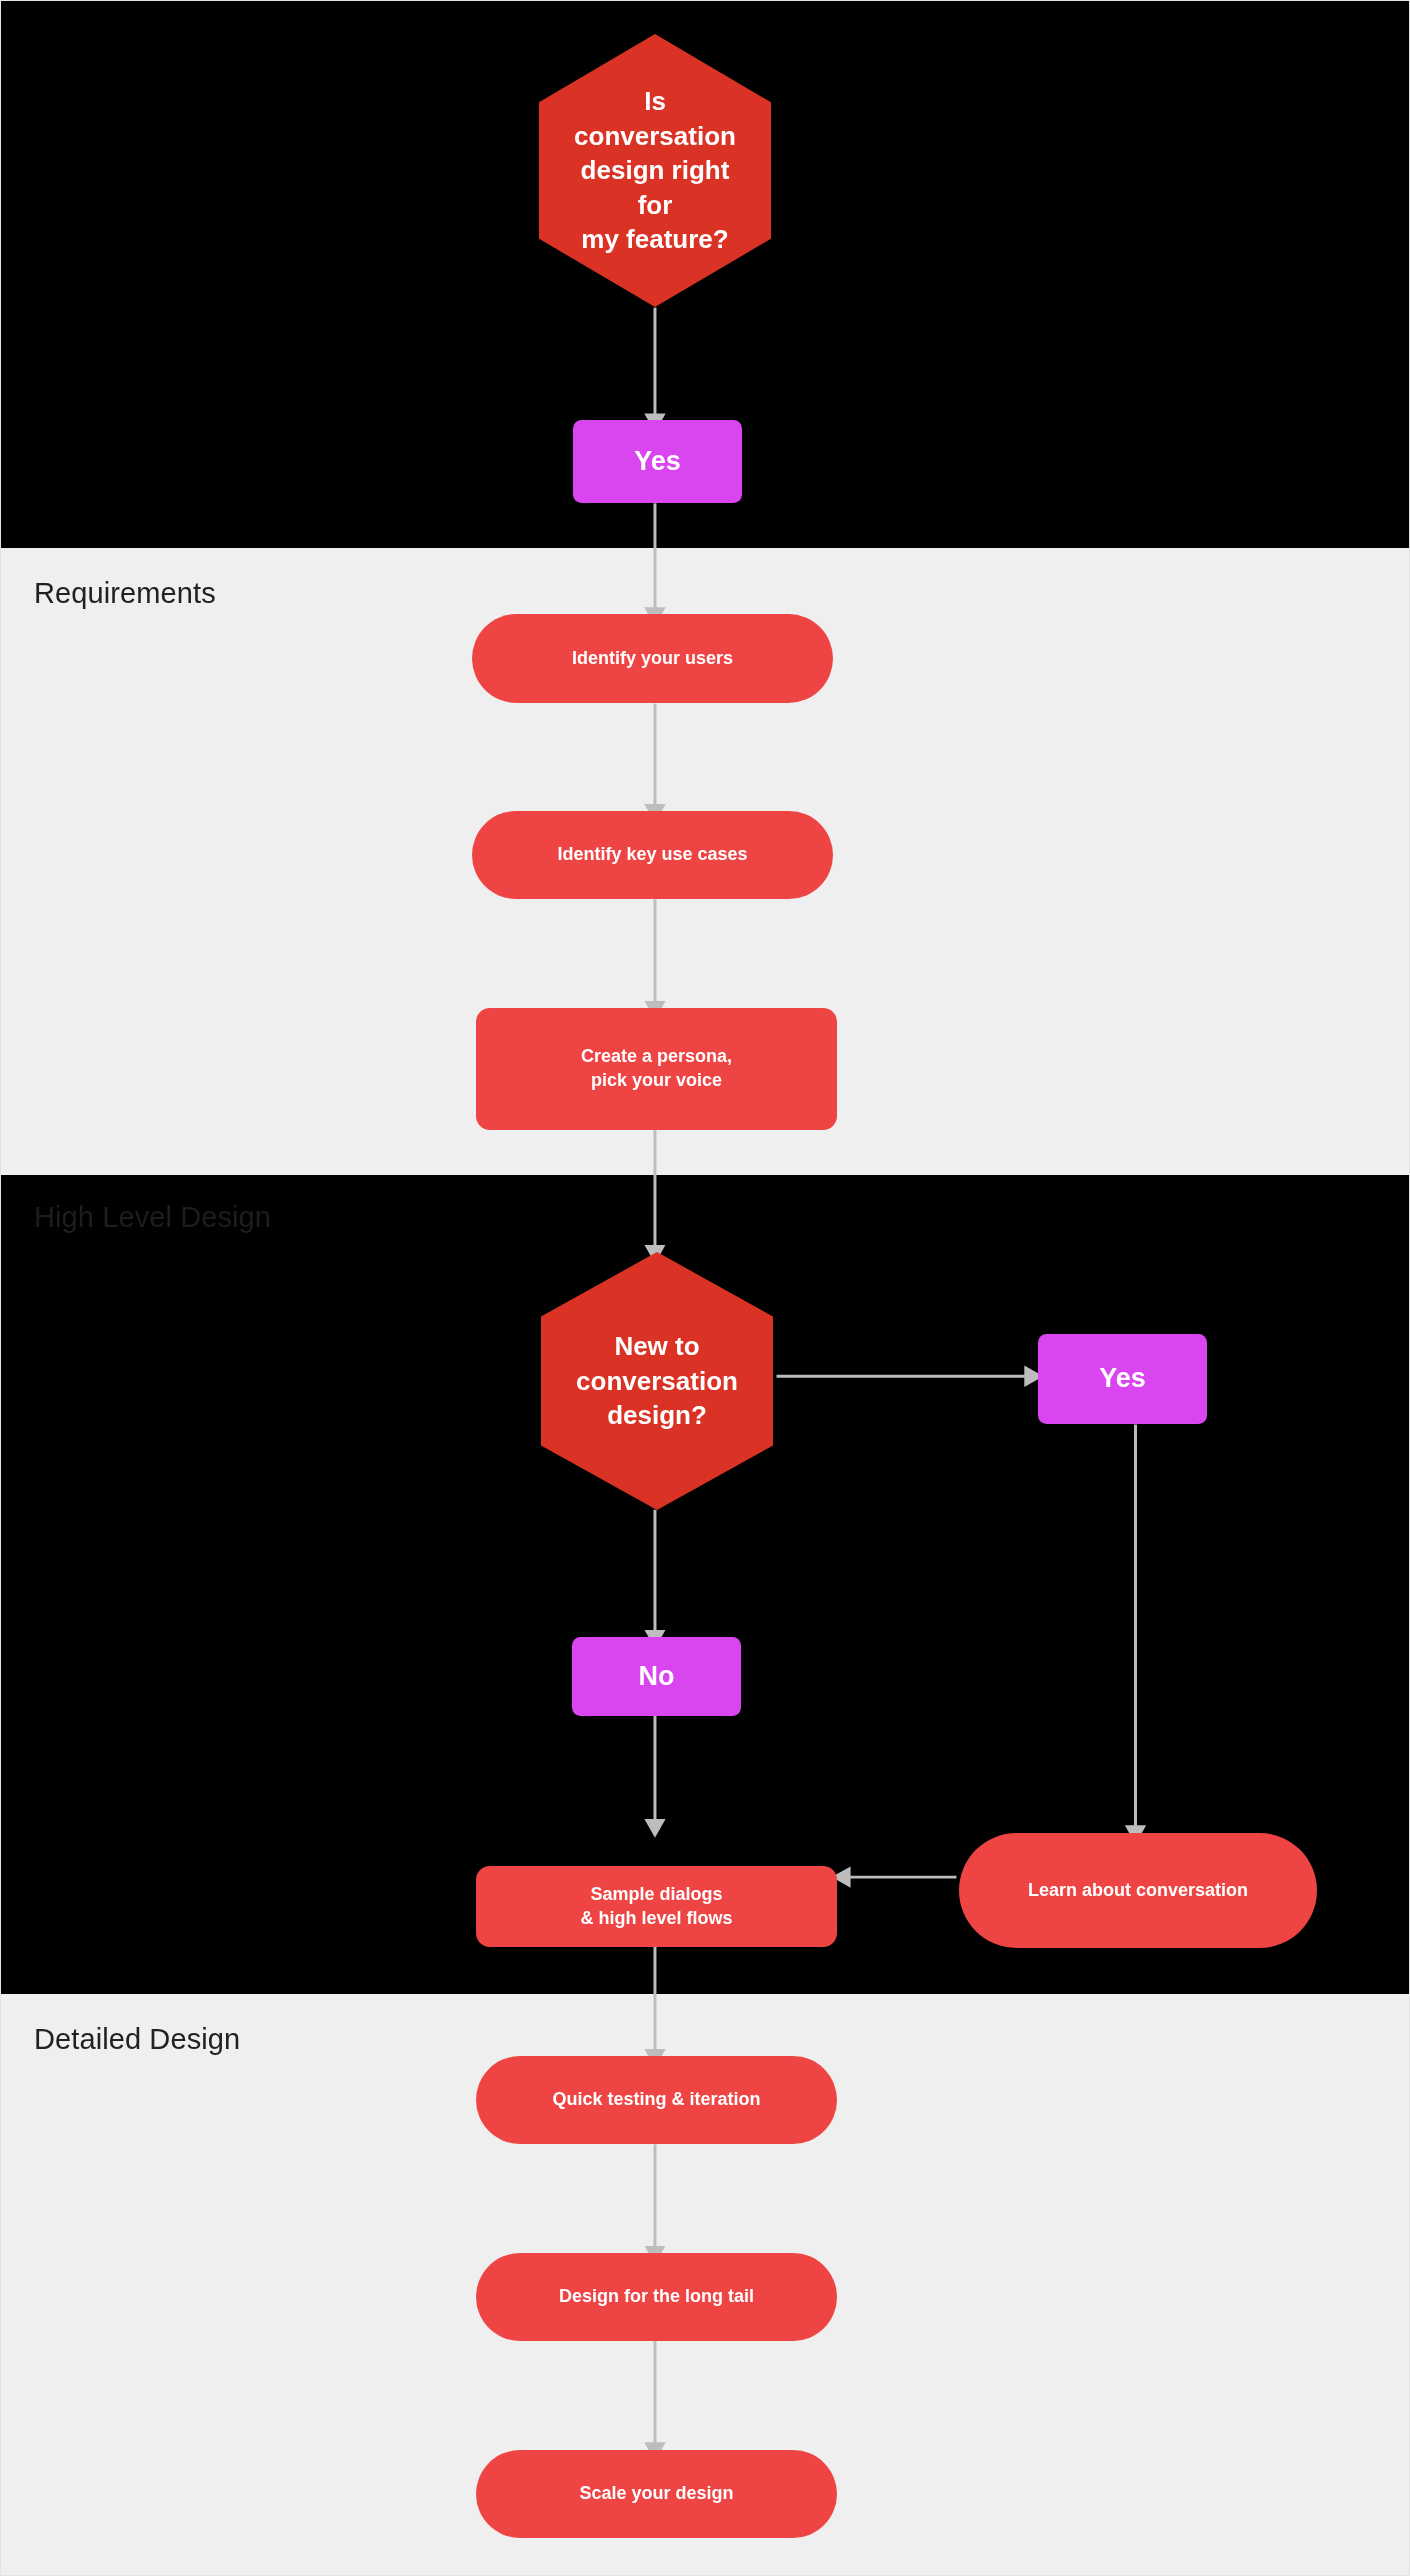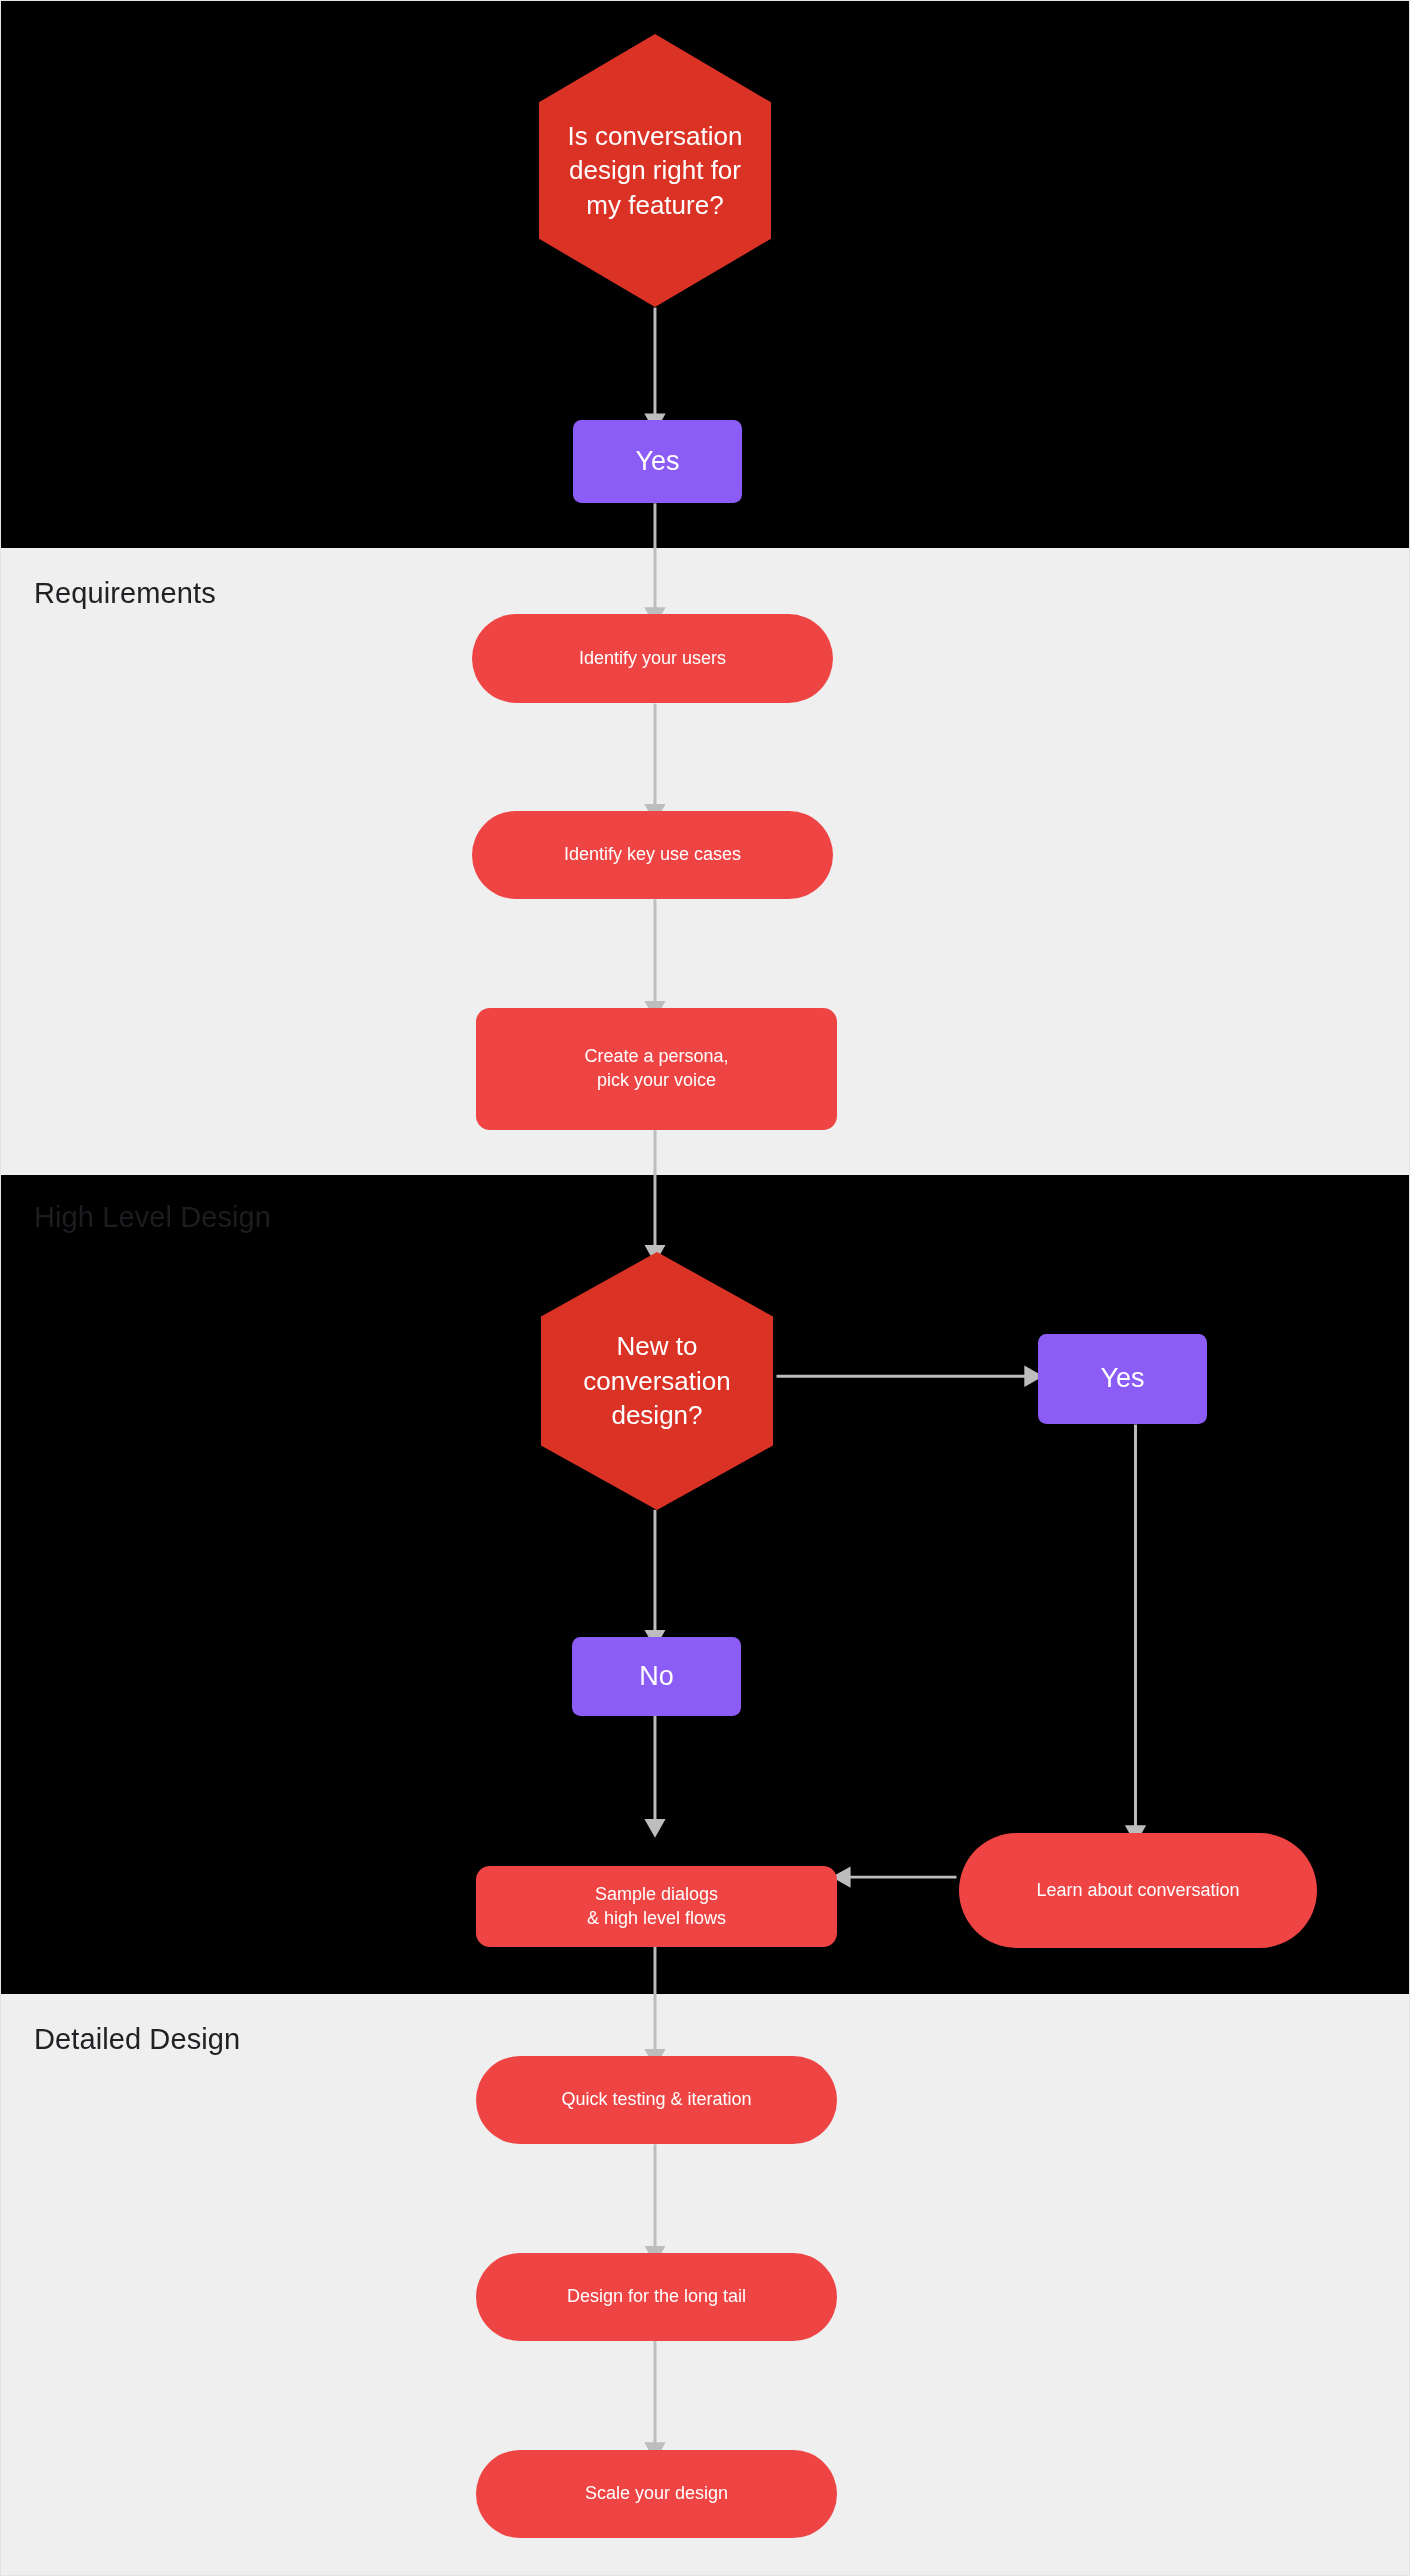--- a/index.html
+++ b/index.html
@@ -34,31 +34,32 @@
   
   .node{
     position:absolute;
     display:flex;
     align-items:center;
     justify-content:center;
     text-align:center;
     color:#ffffff;
     box-sizing:border-box;
     line-height:1.33;
+    font-weight:bold;
   }
 
   .hex{
     background:#db3226;
     clip-path:polygon(50% 0%, 100% 25%, 100% 75%, 50% 100%, 0% 75%, 0% 25%);
     font-size:26px;
     padding:0 24px;
   }
 
   .green{
-    background:#8b5cf6;
+    background:#d946ef;
     border-radius:8.4px;
     font-size:27px;
   }
 
   .blue{
     background:#ef4444;
     font-size:18px;
     border-radius:927px;
   }
   .blue.two-line{border-radius:14px;}

